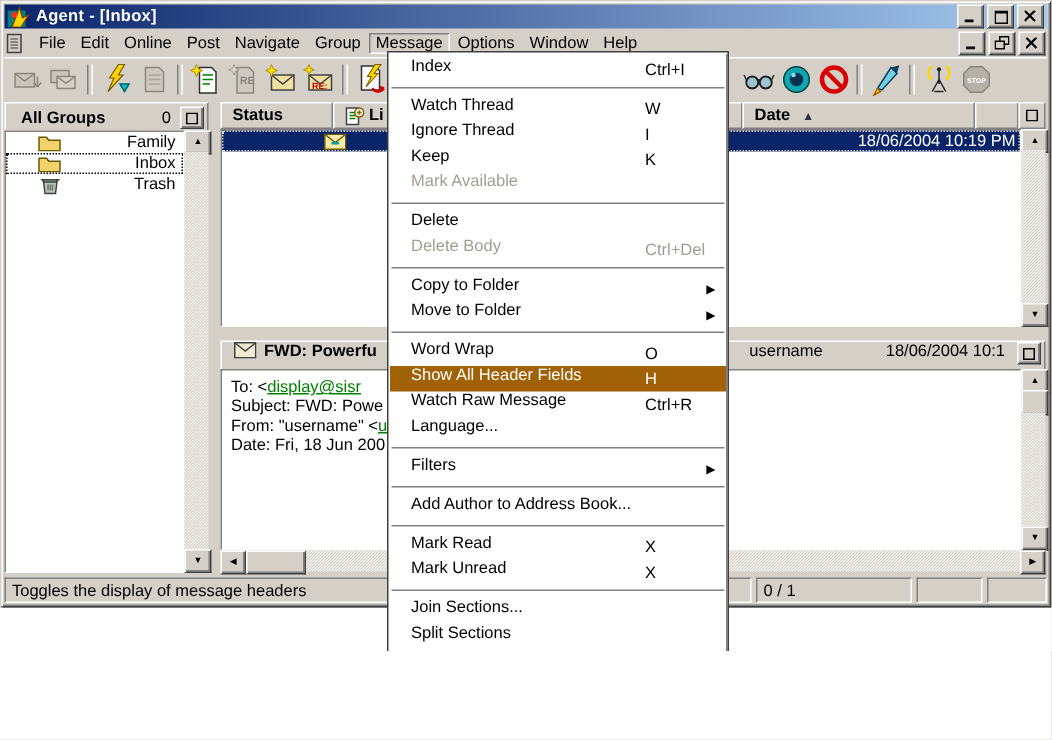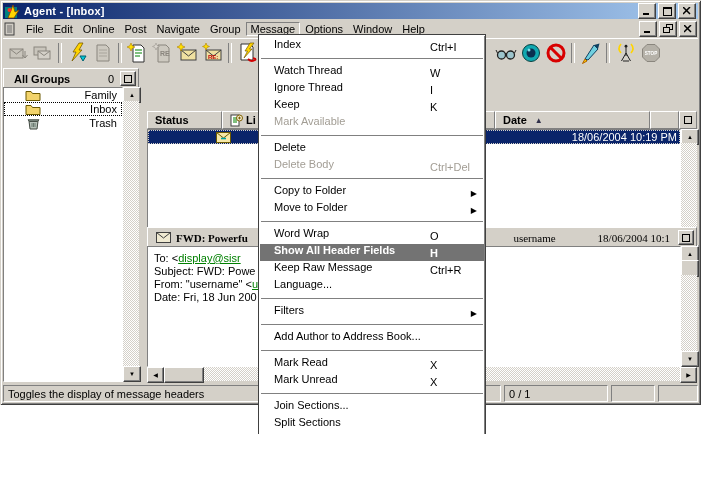--- a/index.html
+++ b/index.html
@@ -38,53 +38,53 @@
   .gp-h{position:absolute;left:0;top:0;right:0;height:19px;display:flex;align-items:center;
      padding:0 2px 0 10px;background:#d4d0c8;}
   .gp-h .cnt{margin-left:auto;margin-right:6px;}
   .gp-list{position:absolute;left:0;top:19px;right:16px;bottom:0;background:#fff;overflow:hidden;}
   .g-row{height:14px;display:flex;align-items:center;}
   .g-row .gi{width:18px;margin-left:20px;display:flex;justify-content:center;}
   .g-row .gl{flex:1;text-align:right;padding-right:5px;}
   .g-sel{outline:1px dotted #000;outline-offset:-1px;}
   .gp-sb{position:absolute;right:0;top:19px;width:16px;bottom:0;}
   
-  .mlp{position:absolute;left:147px;top:68px;width:550px;height:150px;margin-top:43px;}
+  .mlp{position:absolute;left:147px;top:68px;width:550px;height:150px;}
   .mlp-h{position:absolute;left:0;top:0;right:0;height:18px;display:flex;background:#d4d0c8;}
   .hc{display:flex;align-items:center;font-weight:bold;padding-left:7px;background:#d4d0c8;}
   .mlp-b{position:absolute;left:0;top:18px;right:16px;bottom:0;background:#fff;}
   .m-row{height:14px;display:flex;align-items:center;background:#0a246a;color:#fff;
      outline:1px dotted #d4d0c8;outline-offset:-1px;}
   .m-row .envl{margin-left:68px;}
   .m-row .dt{margin-left:auto;padding-right:3px;}
   .mlp-sb{position:absolute;right:0;top:18px;width:16px;bottom:0;}
   
   .mvp{position:absolute;left:147px;top:227px;width:550px;height:154px;}
-  .mvp-h{position:absolute;left:0;top:0;right:0;height:19px;display:flex;align-items:center;
-     background:#d4d0c8;padding:0 2px 0 8px;font-family:Liberation Serif, serif;}
+  .mvp-h{position:absolute;left:0;top:0;right:0;height:19px;display:flex;align-items:flex-start;
+     background:#d4d0c8;padding:0 2px 0 8px;}
   .mvp-h .ttl{font-weight:bold;margin-left:5px;}
   .mvp-h .au{margin-left:auto;}
   .mvp-h .dt{margin-left:42px;margin-right:8px;}
   .mvp-b{position:absolute;left:0;top:19px;right:16px;bottom:14px;background:#fff;
      padding:5px 0 0 6px;line-height:13px;}
   .lnk{color:#008000;text-decoration:underline;}
   .mvp-sb{position:absolute;right:0;top:19px;width:16px;bottom:14px;}
   .mvp-hs{position:absolute;left:0;right:0;bottom:0;height:14px;display:flex;}
   
   .sb{position:absolute;left:3px;top:385px;right:3px;height:17px;display:flex;gap:3px;}
   .sb-p{border:1px solid;border-color:#808080 #fff #fff #808080;display:flex;align-items:center;
      padding:0 4px;white-space:nowrap;overflow:hidden;}
   
   .menu{position:absolute;left:258px;top:34px;width:228px;height:457px;background:#fff;z-index:50;
      border:1px solid #404040;box-shadow:inset 1px 1px 0 #fff, inset -1px -1px 0 #808080;
      padding:3px 1px;display:flex;flex-direction:column;box-sizing:border-box;}
   .mi{height:17px;flex:none;display:flex;padding-left:14px;position:relative;}
   .mi-s{position:absolute;left:170px;top:50%;transform:translateY(-50%);}
   .mi-a{position:absolute;right:7px;top:50%;transform:translateY(-50%);font-size:8px;}
-  .mi.hl{background:#737373;font-weight:bold;}
+  .mi.hl{background:#a16207;}
   .mi.hl span{color:#fff;}
   .mi.dis span{color:#a29d94;text-shadow:1px 1px 0 #fff;}
   .msep{height:9px;flex:none;display:flex;align-items:center;padding:0 1px;}
   .msep div{width:100%;height:2px;border-top:1px solid #808080;border-bottom:1px solid #fff;}
   .b{font-weight:bold;}
   svg{display:block;}
 </style>
 </head>
 <body>
 
@@ -455,21 +455,21 @@
       </div>
     <div class="mi">
         <span>Word Wrap</span>
         <span class="mi-s">O</span>
       </div>
     <div class="mi hl">
         <span>Show All Header Fields</span>
         <span class="mi-s">H</span>
       </div>
     <div class="mi">
-        <span>Keep Raw Message</span>
+        <span>Watch Raw Message</span>
         <span class="mi-s">Ctrl+R</span>
       </div>
     <div class="mi">
         <span>Language...</span>
       </div>
     <div class="msep">
         <div></div>
       </div>
     <div class="mi">
         <span>Filters</span>

